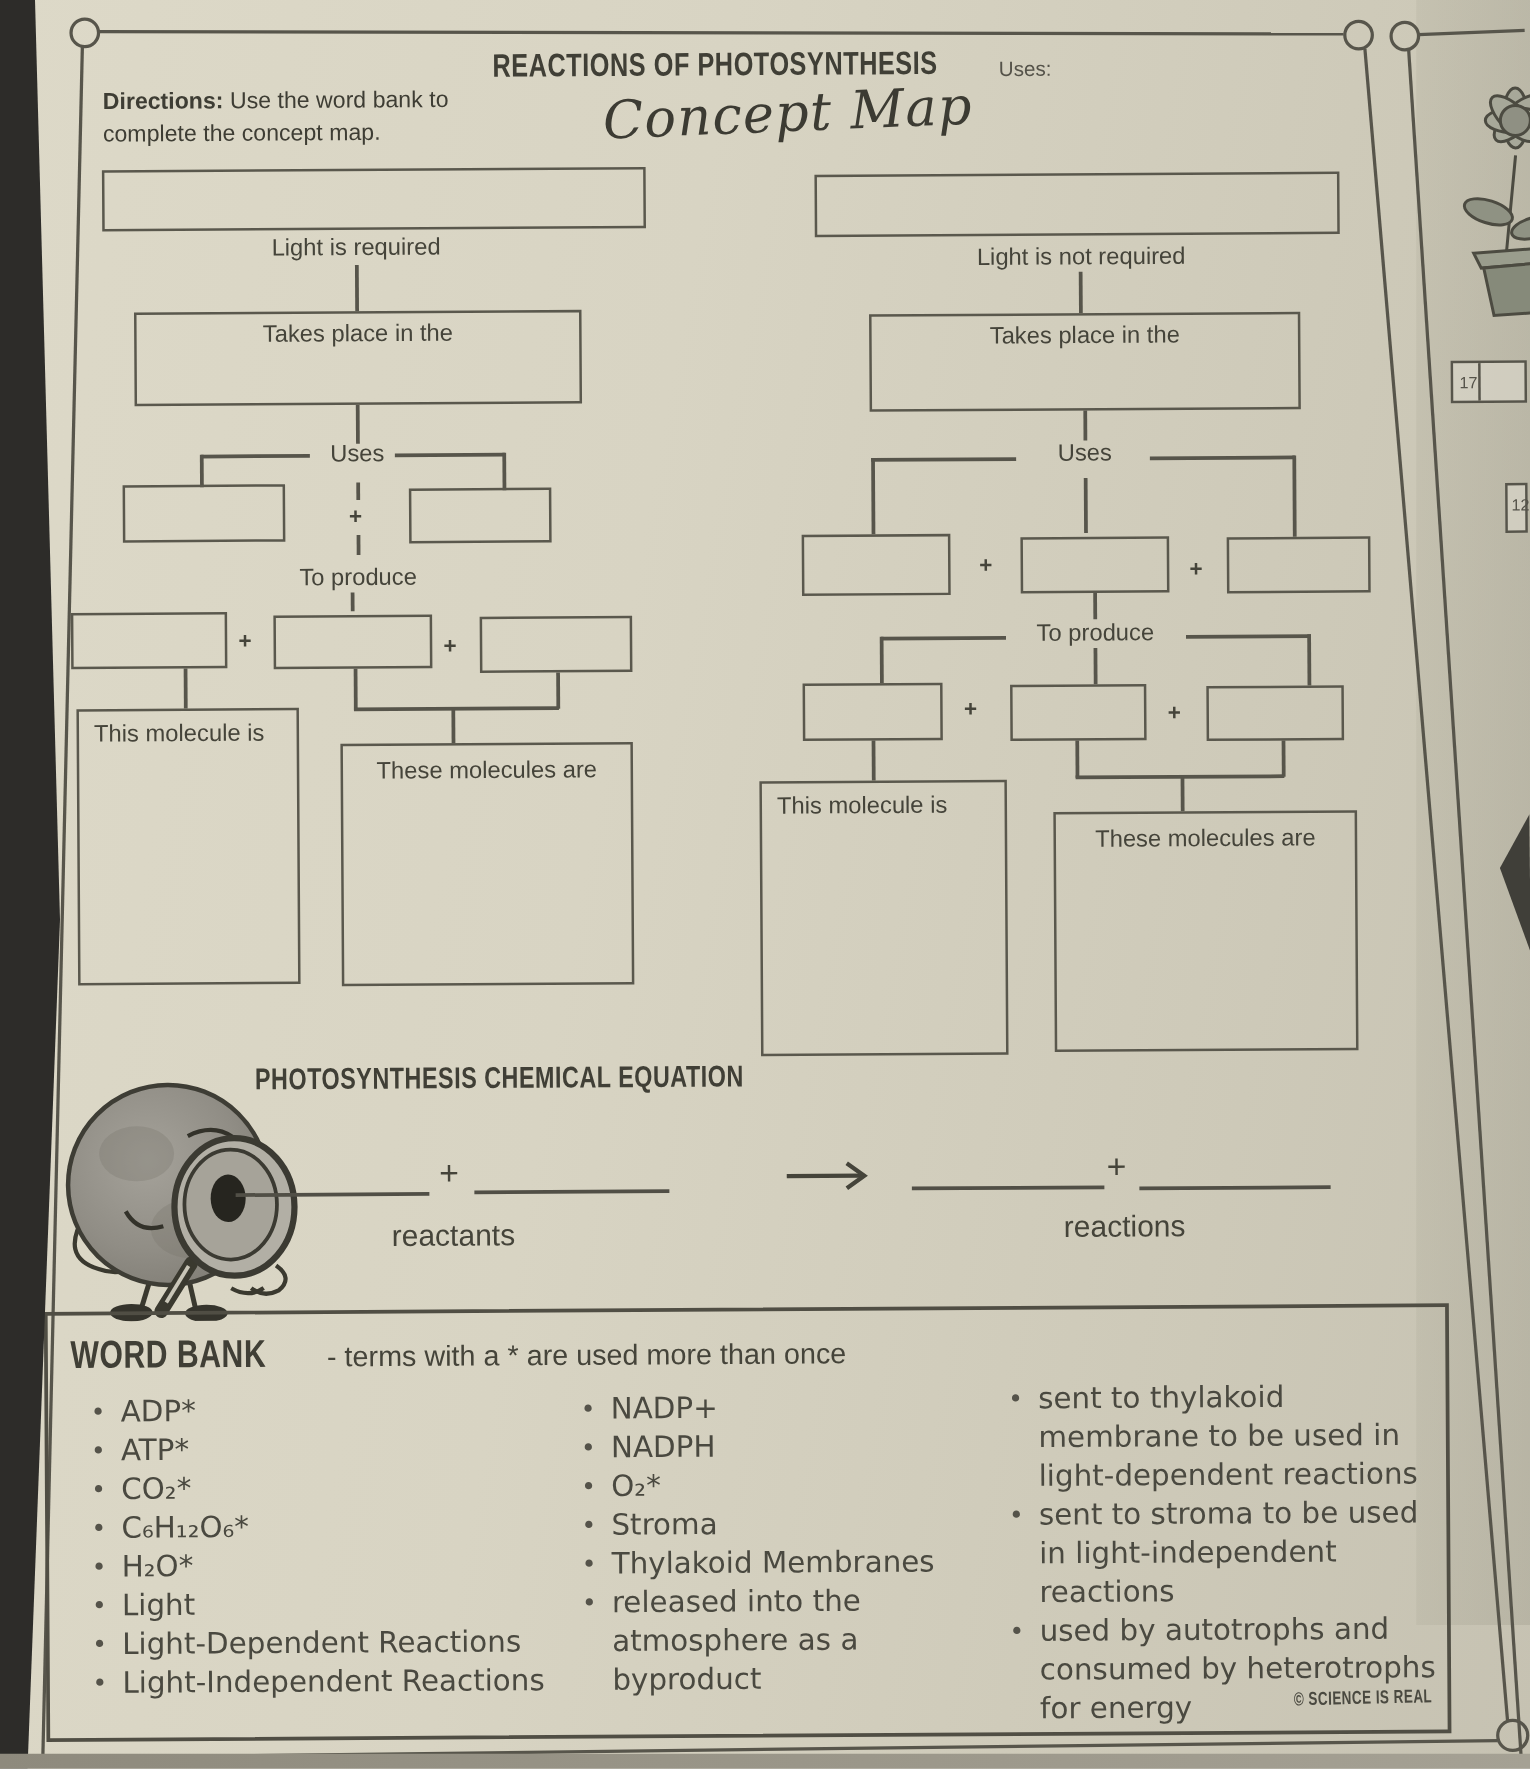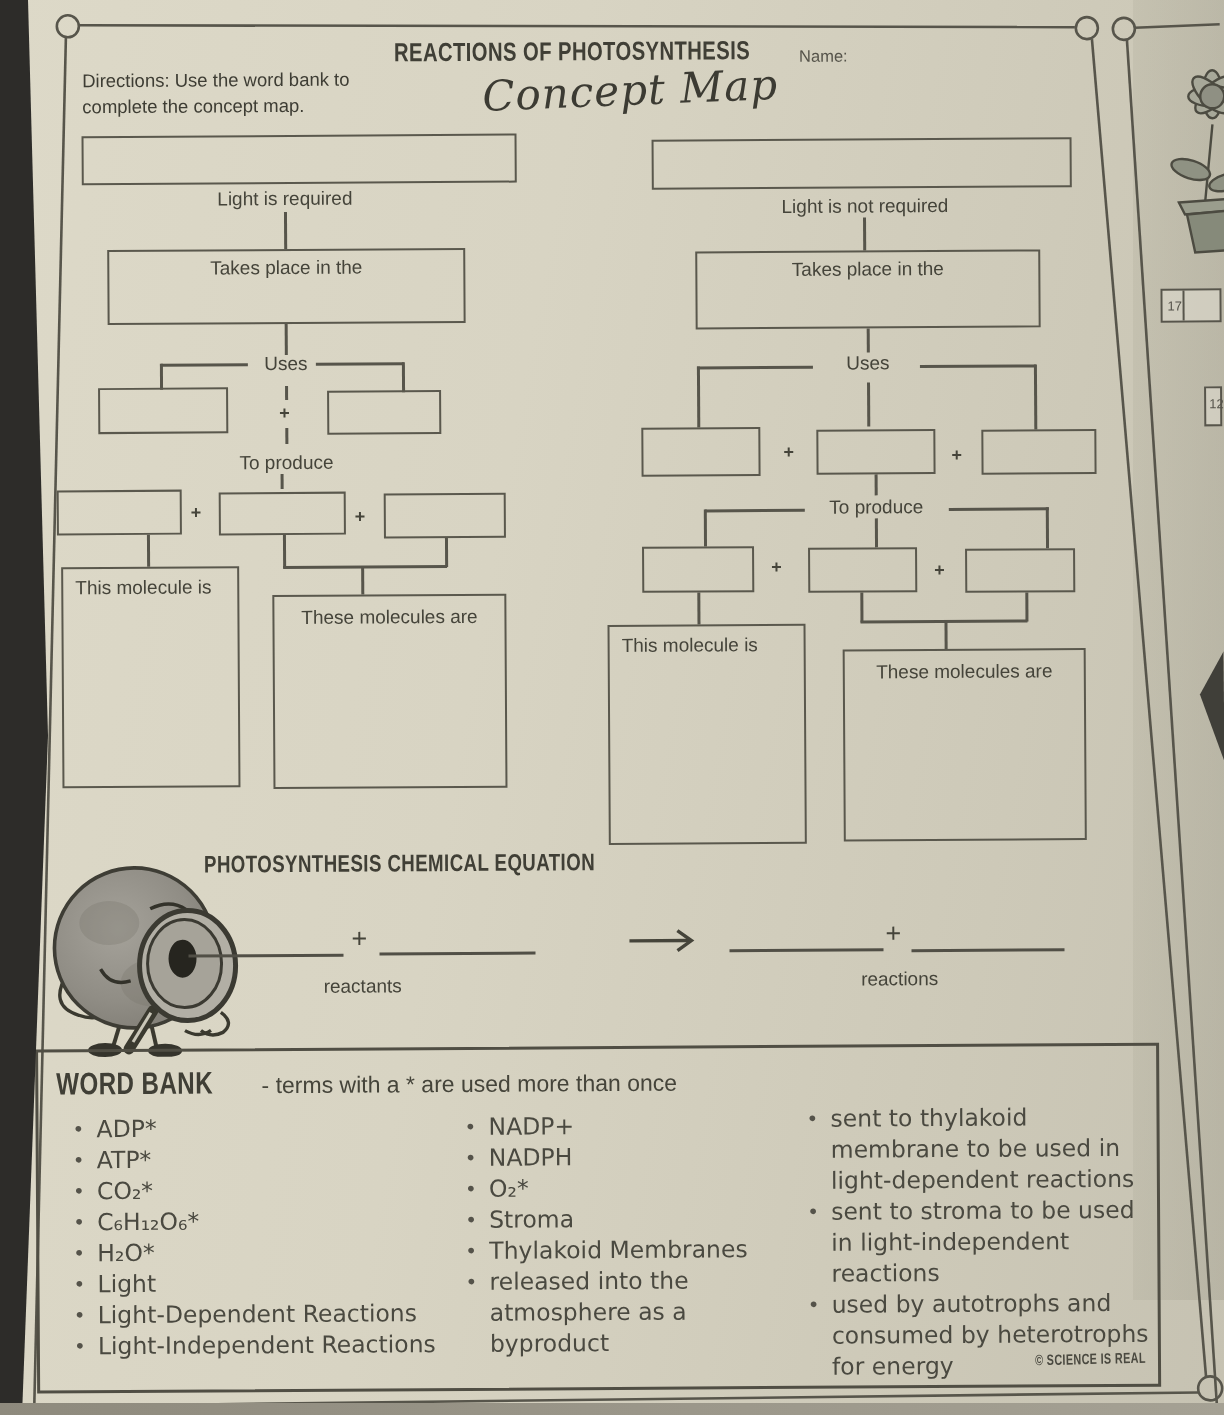--- a/index.html
+++ b/index.html
@@ -18,24 +18,24 @@
   .box{position:absolute;border:2.5px solid #5a584d;box-sizing:border-box;}
   .cap{font-size:19px;color:#45443a;padding-top:6px;text-align:center;}
   .cap-left{font-size:19px;color:#45443a;padding:8px 0 0 12px;text-align:left;}
   .lbl{position:absolute;font-size:19px;color:#45443a;text-align:center;}
   .line{position:absolute;background:#57554b;}
   .plus{position:absolute;font-size:18px;font-weight:bold;color:#45443a;}
   .plus-big{position:absolute;font-size:27px;color:#45443a;}
   .blank{position:absolute;height:3px;background:#514f46;}
   .cond{display:inline-block;transform:scaleX(.78);transform-origin:left center;
     font-weight:bold;letter-spacing:.5px;color:#403f36;white-space:nowrap;}
-  .eq-sub{position:absolute;font-size:19px;color:#45443a;text-align:center;width:160px;}
+  .eq-sub{position:absolute;font-size:24px;color:#45443a;text-align:center;width:160px;}
   #directions{position:absolute;left:86px;top:46px;width:296px;font-size:18.5px;
     line-height:26px;color:#3e3d34;}
-  #directions b{font-weight:normal;}
+  #directions b{font-weight:bold;}
   #main-title{position:absolute;left:398px;top:36px;font-size:26px;}
   #script-title{position:absolute;left:486px;top:66px;font-family:"DejaVu Serif",serif;
     font-style:italic;font-size:42px;color:#3c3b33;transform:rotate(-2deg);letter-spacing:1px;}
   #name-label{position:absolute;left:803px;top:48px;font-size:16.5px;color:#55534a;}
   #wordbank{position:absolute;left:33px;top:1046px;width:1124px;height:344px;
     border:3px solid #504e44;box-sizing:border-box;}
   #wb-title-row{position:absolute;left:18px;top:14px;white-space:nowrap;}
   #wb-title{font-size:31px;}
   #wb-sub{font-size:23px;color:#45443a;}
   .wb-col{position:absolute;list-style:none;margin:0;padding:0;
@@ -91,21 +91,21 @@
     <div class="tab" style="left:1163px;top:292px;width:61px;height:34px;">
       <span class="num">17</span>
     </div>
     <div class="tab" style="left:1206px;top:390px;width:18px;height:40px;">
       <span class="num" style="border:none;padding-left:3px;">12</span>
     </div>
 
     <p id="directions"><b>Directions:</b><span> Use the word bank to complete the concept map.</span></p>
     <div id="main-title"><span class="cond">REACTIONS OF PHOTOSYNTHESIS</span></div>
     <div id="script-title">Concept Map</div>
-    <div id="name-label">Name:</div>
+    <div id="name-label">Uses:</div>
 
     <div class="box" style="left:85px;top:133px;width:435px;height:49px;"></div>
     <div class="lbl" style="left:148px;top:186px;width:280px;">Light is required</div>
     <div class="line" style="left:287px;top:210px;width:2.5px;height:37px;"></div>
 
     <div class="box" style="left:110px;top:247px;width:358px;height:75px;">
       <div class="cap">Takes place in the</div>
     </div>
     <div class="line" style="left:287px;top:322px;width:2.5px;height:31px;"></div>
     <div class="lbl" style="left:238px;top:351px;width:100px;">Uses</div>

